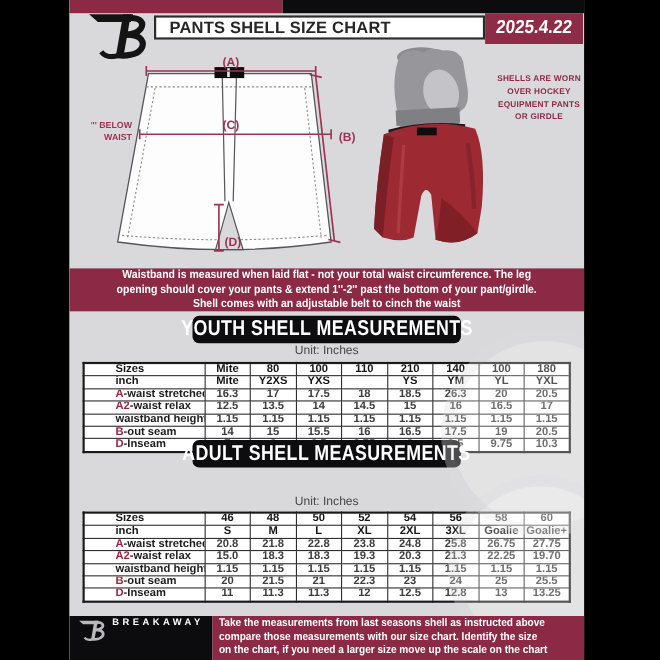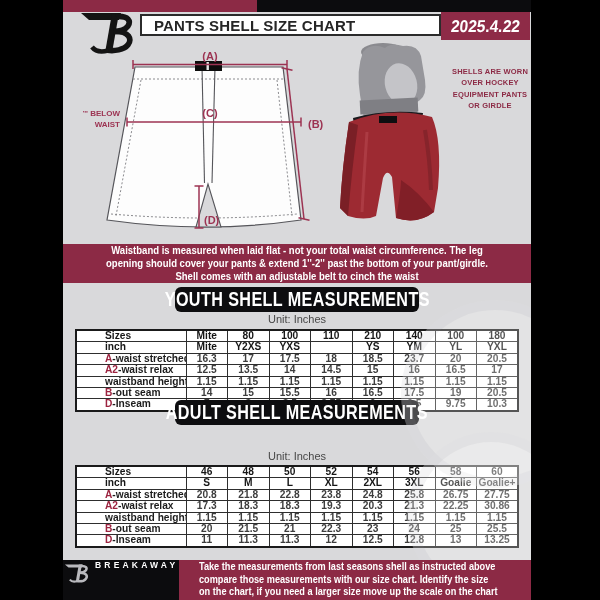--- a/index.html
+++ b/index.html
@@ -64,21 +64,21 @@
       background:rgba(255,255,255,.26);border:10px solid rgba(150,150,158,.10);}
   .wm1{left:338px;top:300px;width:168px;height:168px;}
   .wm2{left:344px;top:432px;width:148px;height:148px;}
 
   
   .footer{left:0;top:560px;width:468px;height:40px;display:flex;z-index:4;}
   .footer-left{width:133px;background:#0c0c0e;display:flex;
                justify-content:center;gap:5px;}
   .footer-brand{color:#fff;font-size:8.5px;font-weight:bold;letter-spacing:3.2px;}
   .footer-right{flex:1;background:#8c2a45;color:#fff;display:flex;
-                flex-direction:column;justify-content:center;padding-left:20px;}
+                flex-direction:column;justify-content:center;padding-left:6px;}
   .footer-right div{font-size:10.2px;font-weight:bold;line-height:12.4px;
                     transform:scaleX(.9);transform-origin:left;white-space:nowrap;}
 </style>
 </head>
 <body>
 
 <div class="page">
 
   <div class="abs accent-strip"></div>
   <div class="abs top-black"></div>
@@ -205,21 +205,21 @@
           <td class="hdr">YL</td>
           <td class="hdr">YXL</td>
         </tr>
         <tr>
           <td class="lbl"><span class="pfx">A</span>-waist stretched</td>
           <td class="val">16.3</td>
           <td class="val">17</td>
           <td class="val">17.5</td>
           <td class="val">18</td>
           <td class="val">18.5</td>
-          <td class="val">23.7</td>
+          <td class="val">26.3</td>
           <td class="val">20</td>
           <td class="val">20.5</td>
         </tr>
         <tr>
           <td class="lbl"><span class="pfx">A2</span>-waist relax</td>
           <td class="val">12.5</td>
           <td class="val">13.5</td>
           <td class="val">14</td>
           <td class="val">14.5</td>
           <td class="val">15</td>
@@ -300,28 +300,28 @@
           <td class="val">21.8</td>
           <td class="val">22.8</td>
           <td class="val">23.8</td>
           <td class="val">24.8</td>
           <td class="val">25.8</td>
           <td class="val">26.75</td>
           <td class="val">27.75</td>
         </tr>
         <tr>
           <td class="lbl"><span class="pfx">A2</span>-waist relax</td>
-          <td class="val">17.3</td>
+          <td class="val">15.0</td>
           <td class="val">18.3</td>
           <td class="val">18.3</td>
           <td class="val">19.3</td>
           <td class="val">20.3</td>
           <td class="val">21.3</td>
           <td class="val">22.25</td>
-          <td class="val">30.86</td>
+          <td class="val">19.70</td>
         </tr>
         <tr>
           <td class="lbl">waistband height</td>
           <td class="val">1.15</td>
           <td class="val">1.15</td>
           <td class="val">1.15</td>
           <td class="val">1.15</td>
           <td class="val">1.15</td>
           <td class="val">1.15</td>
           <td class="val">1.15</td>

